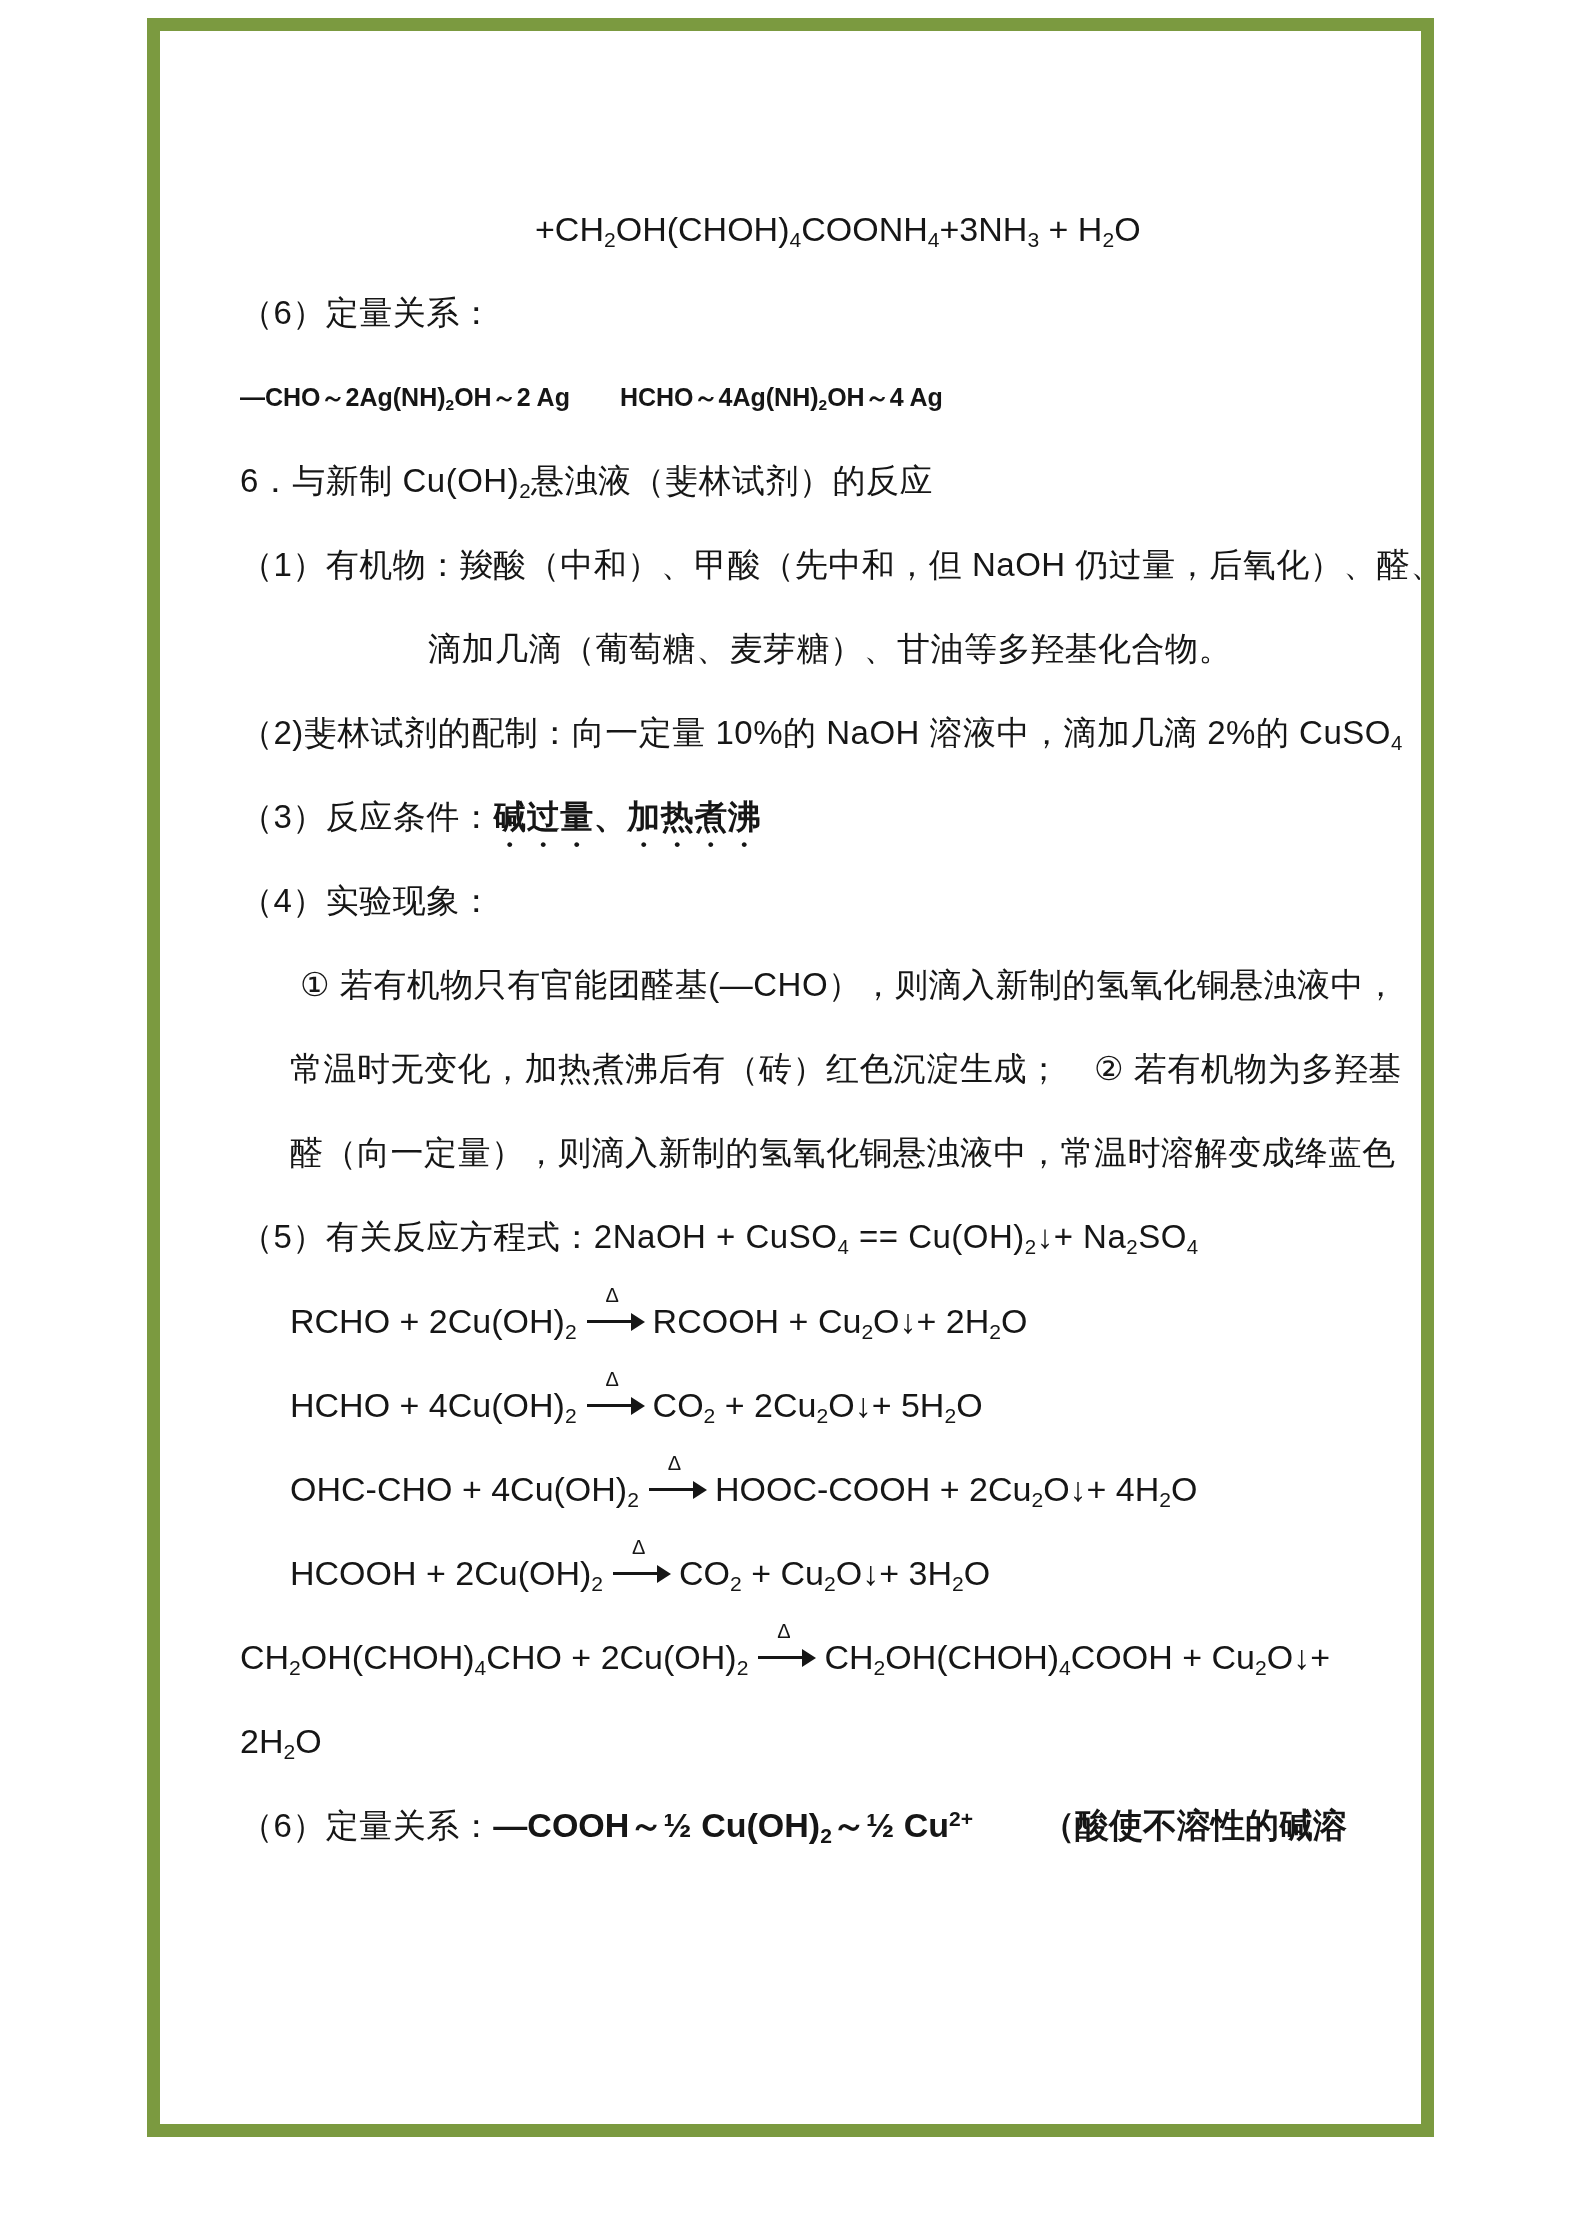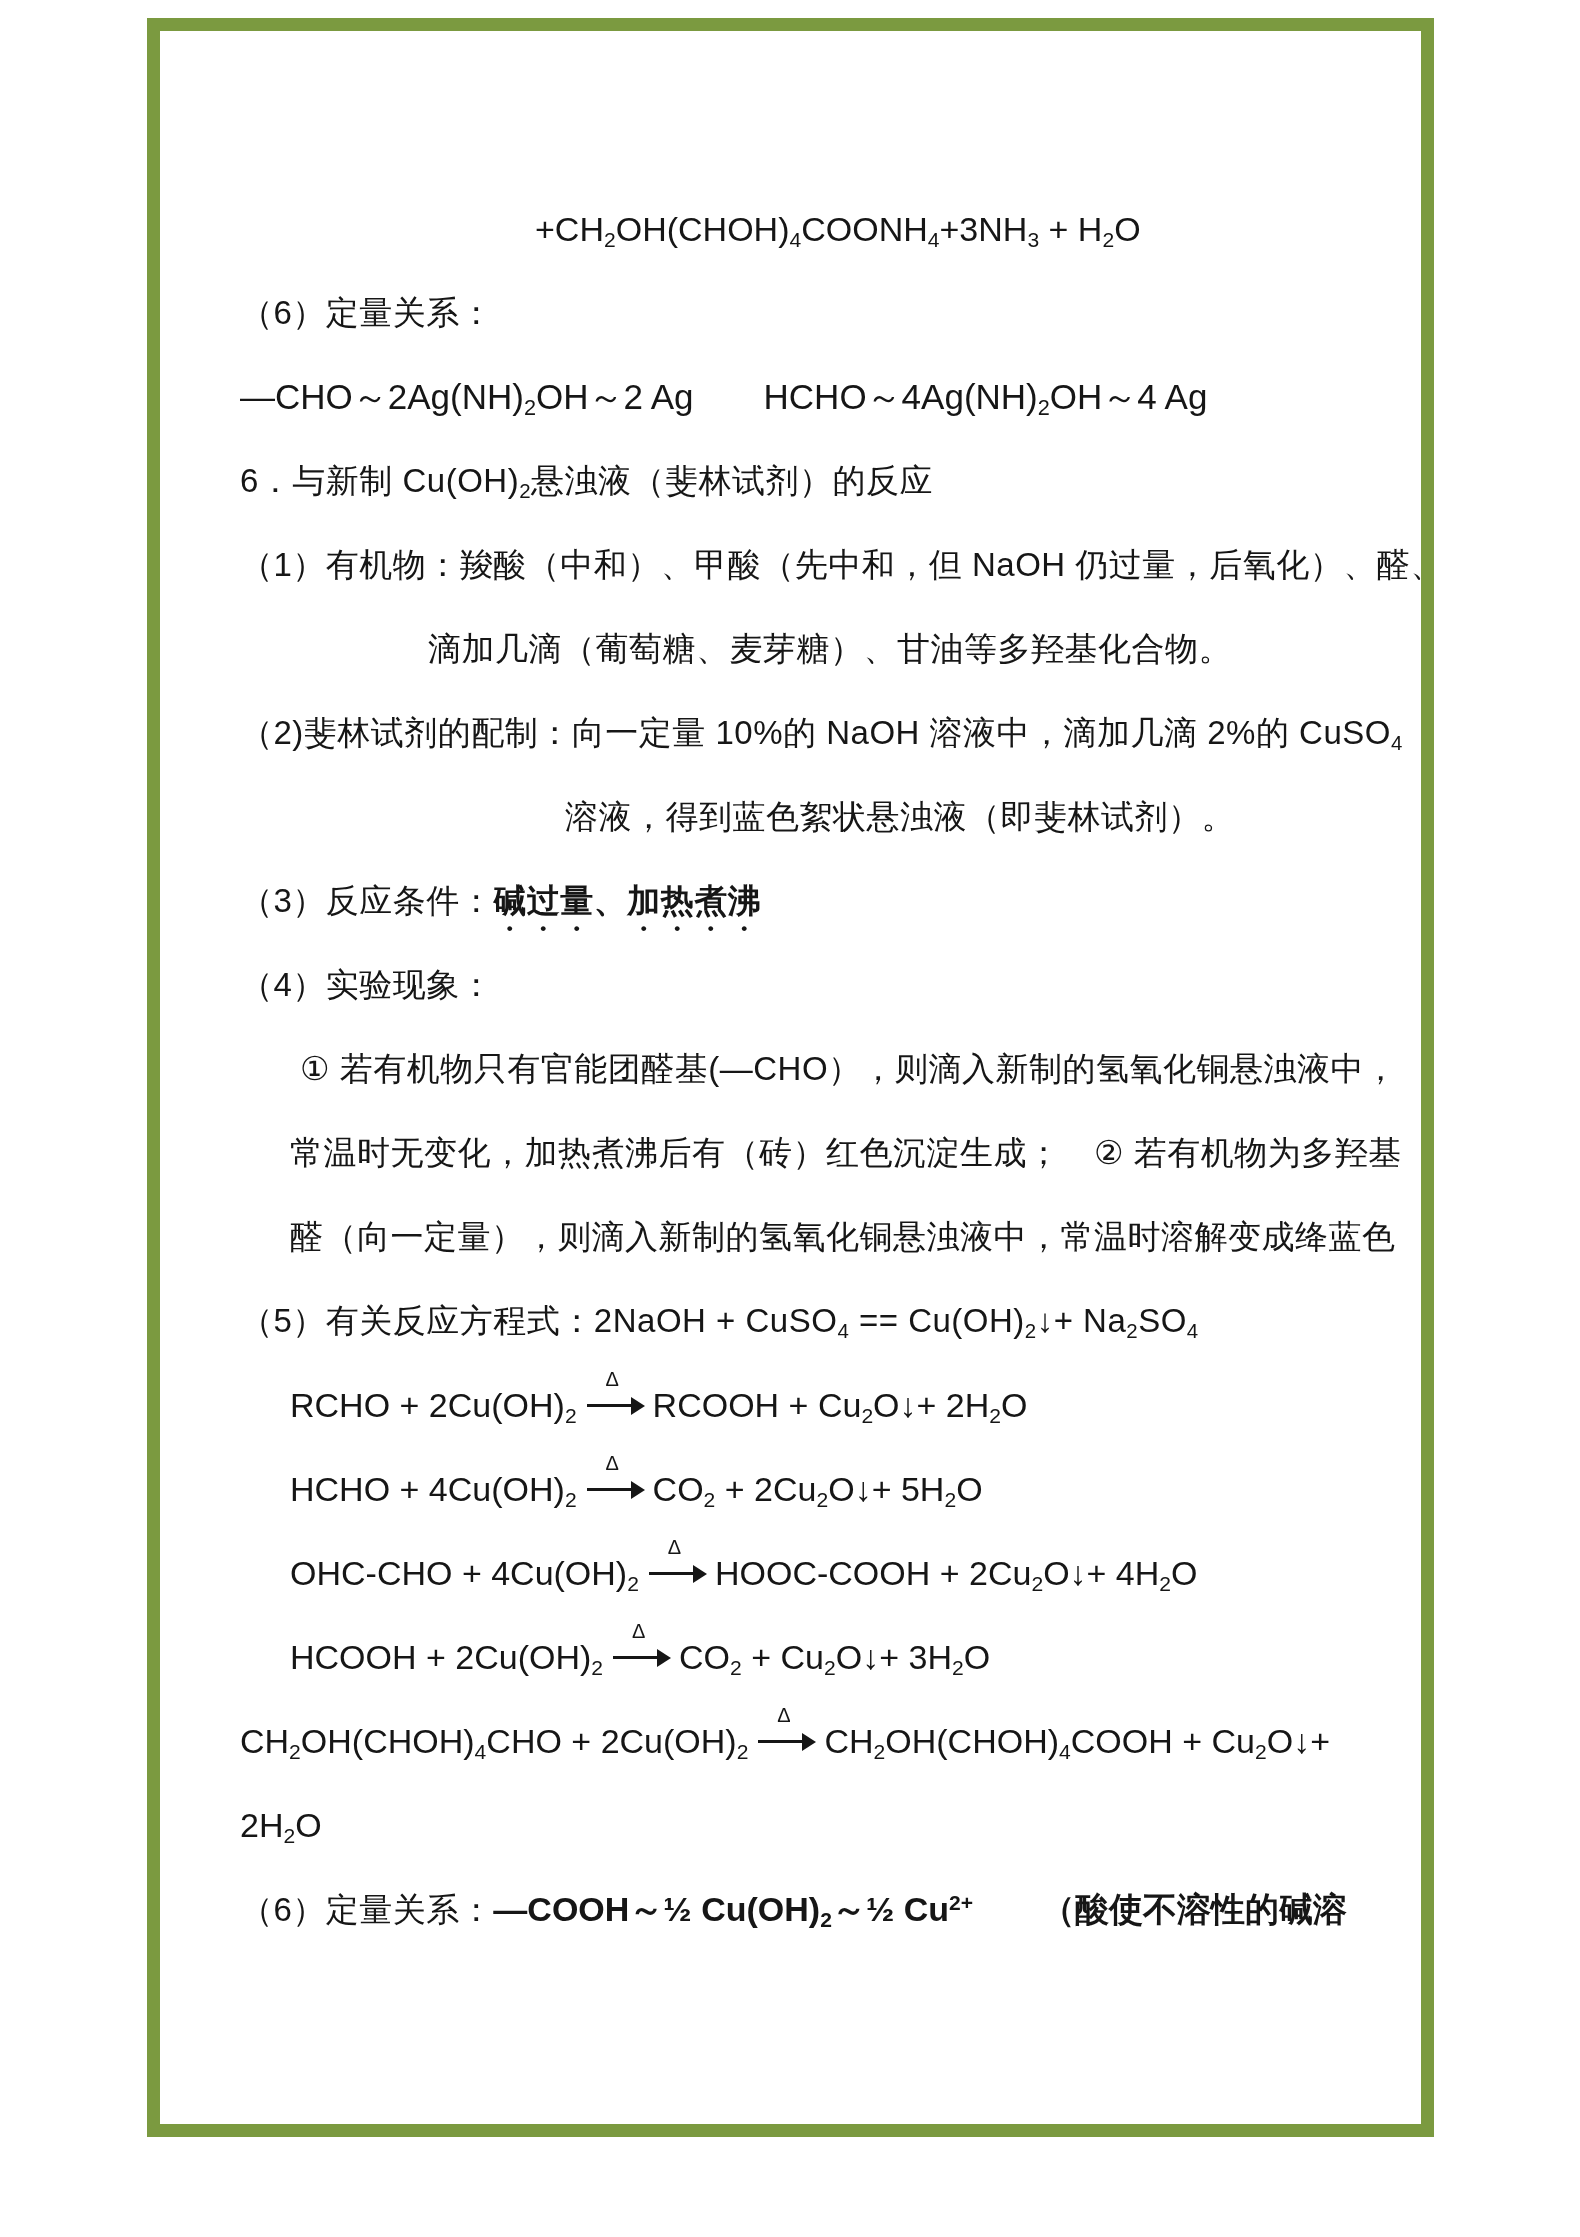--- a/index.html
+++ b/index.html
@@ -8,21 +8,21 @@
     font-family:"Liberation Sans","DejaVu Sans",sans-serif;color:#161616;
   }
   .frame{
     position:absolute;left:147px;top:18px;width:1287px;height:2119px;
     box-sizing:border-box;border:13px solid #7b9a40;background:#ffffff;
   }
   .content{position:absolute;left:0;top:0;right:0;bottom:0;padding-top:156px;overflow:hidden;border-radius:24px;}
   .line{height:84px;line-height:84px;white-space:nowrap;font-size:33px;letter-spacing:0.5px;}
   .eq{font-size:34px;letter-spacing:0;}
   .b{font-weight:bold;}
-  .boldline{font-weight:normal;font-size:35px;}
+  .boldline{font-weight:bold;font-size:25px;}
   sub{font-size:0.62em;vertical-align:-0.28em;line-height:0;}
   sup{font-size:0.62em;vertical-align:0.5em;line-height:0;}
   
   .ind-para{margin-left:80px;}
   .ind-cont{margin-left:130px;}
   .ind-circ{margin-left:140px;}
   .ind-top{margin-left:375px;}
   .ind-sugar{margin-left:268px;}
   .ind-sol{margin-left:405px;}
   
@@ -54,21 +54,20 @@
       <div class="line eq boldline ind-para">—CHO～2Ag(NH)<sub>2</sub>OH～2 Ag　　HCHO～4Ag(NH)<sub>2</sub>OH～4 Ag</div>
 
       <div class="line ind-para">6．与新制 Cu(OH)<sub>2</sub>悬浊液（斐林试剂）的反应</div>
 
       <div class="line ind-para">（1）有机物：羧酸（中和）、甲酸（先中和，但 NaOH 仍过量，后氧化）、醛、</div>
 
       <div class="line ind-sugar">滴加几滴（葡萄糖、麦芽糖）、甘油等多羟基化合物。</div>
 
       <div class="line ind-para">（2)斐林试剂的配制：向一定量 10%的 NaOH 溶液中，滴加几滴 2%的 CuSO<sub>4</sub></div>
 
-      <div class="line ind-sol">溶液，得到蓝色絮状悬浊液（即斐林试剂）。</div>
 
       <div class="line ind-para">
         <span>（3）反应条件：</span><span class="emph">碱过量、加热煮沸</span>
       </div>
 
       <div class="line ind-para">（4）实验现象：</div>
 
       <div class="line ind-circ">① 若有机物只有官能团醛基(—CHO），则滴入新制的氢氧化铜悬浊液中，</div>
 
       <div class="line ind-cont">常温时无变化，加热煮沸后有（砖）红色沉淀生成；　② 若有机物为多羟基</div>

